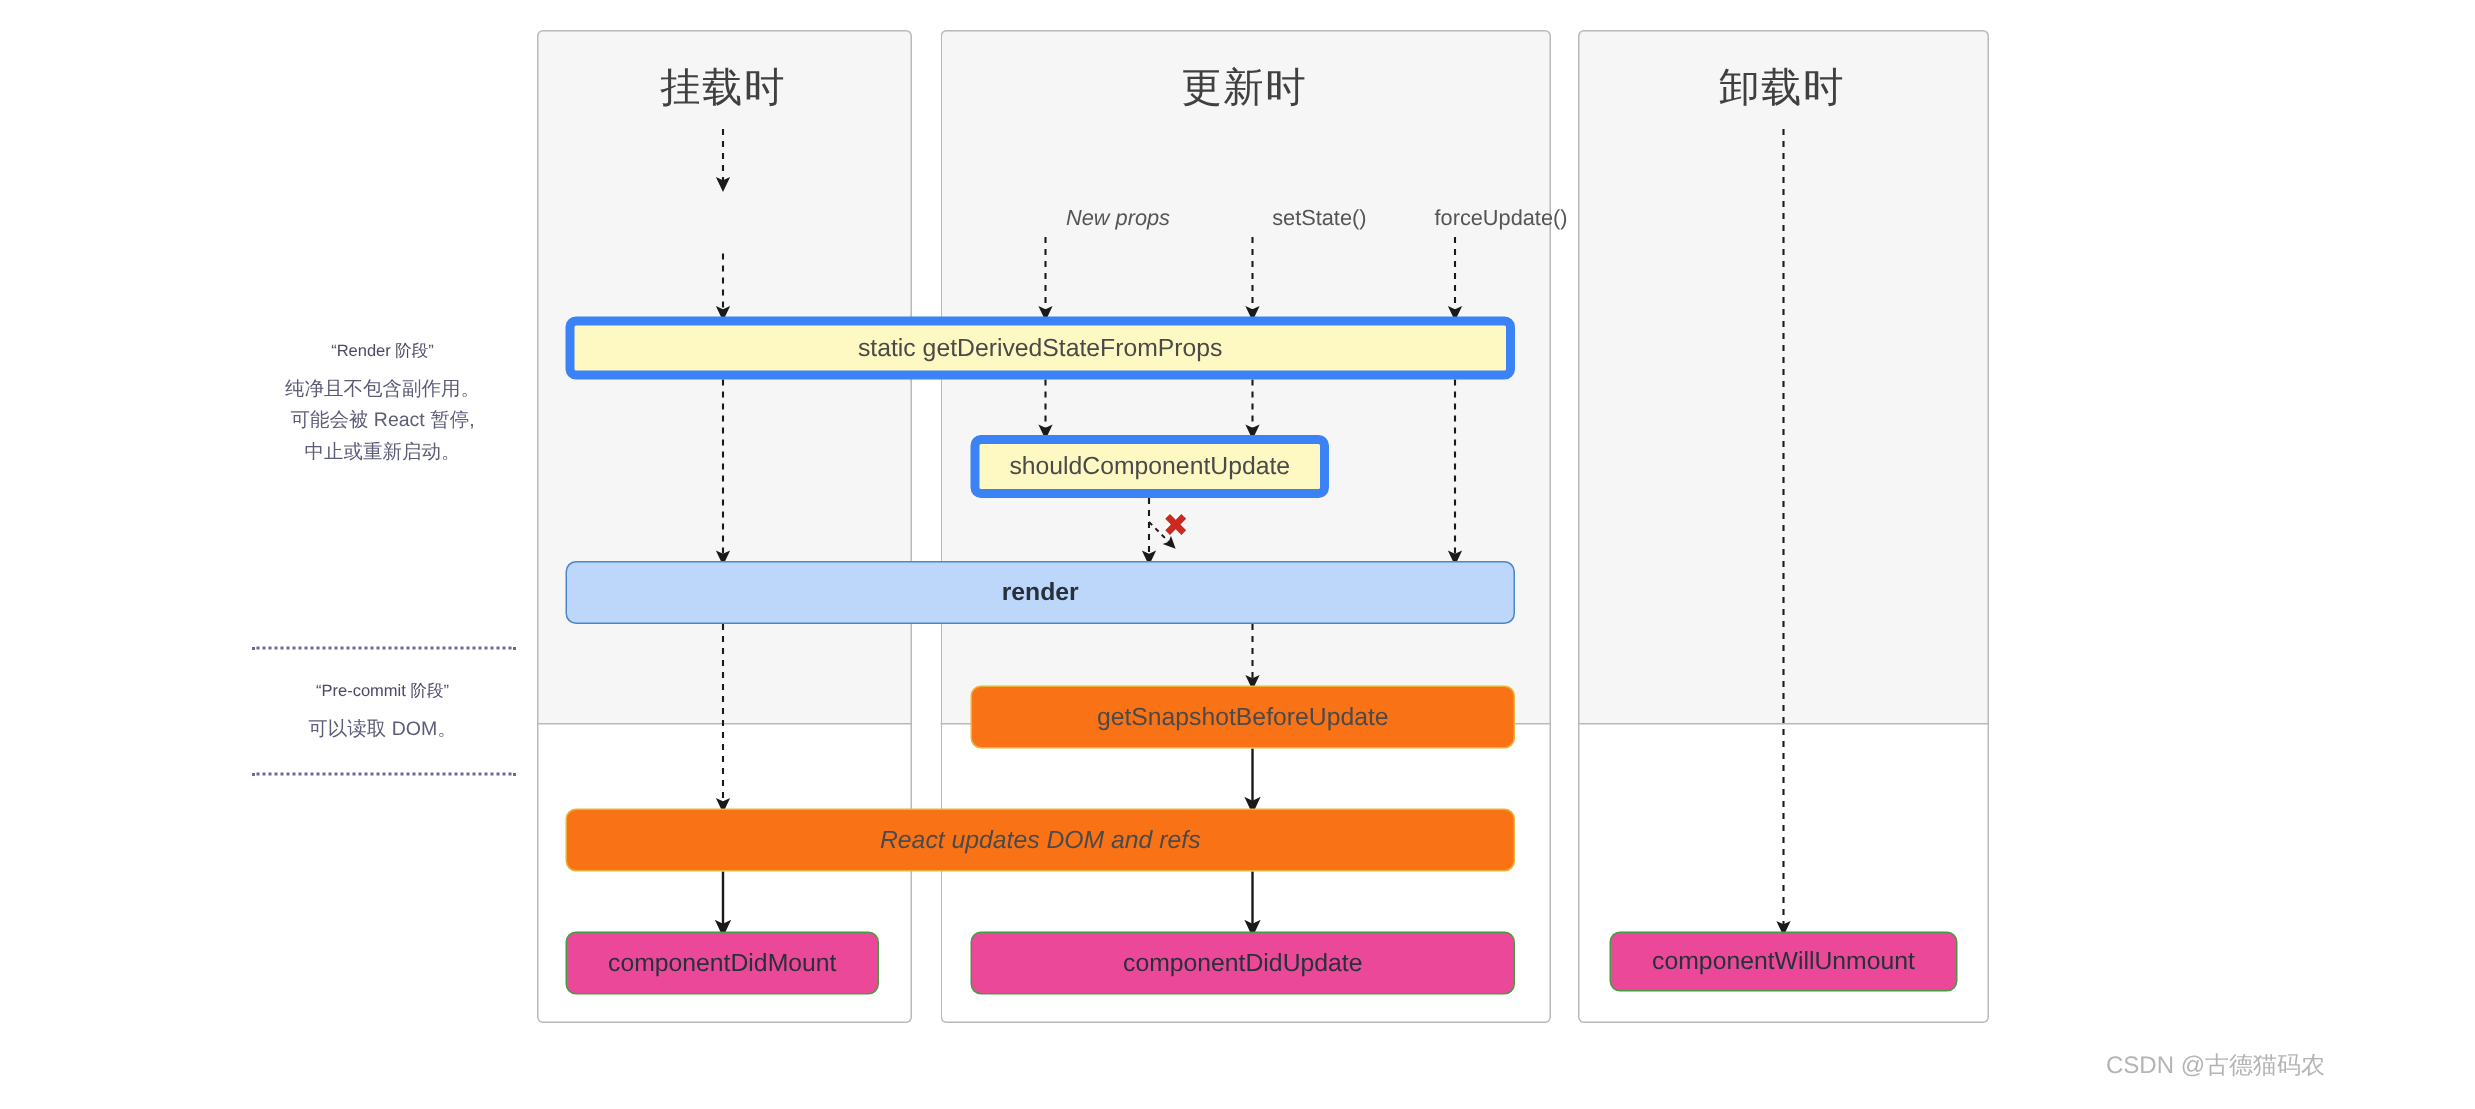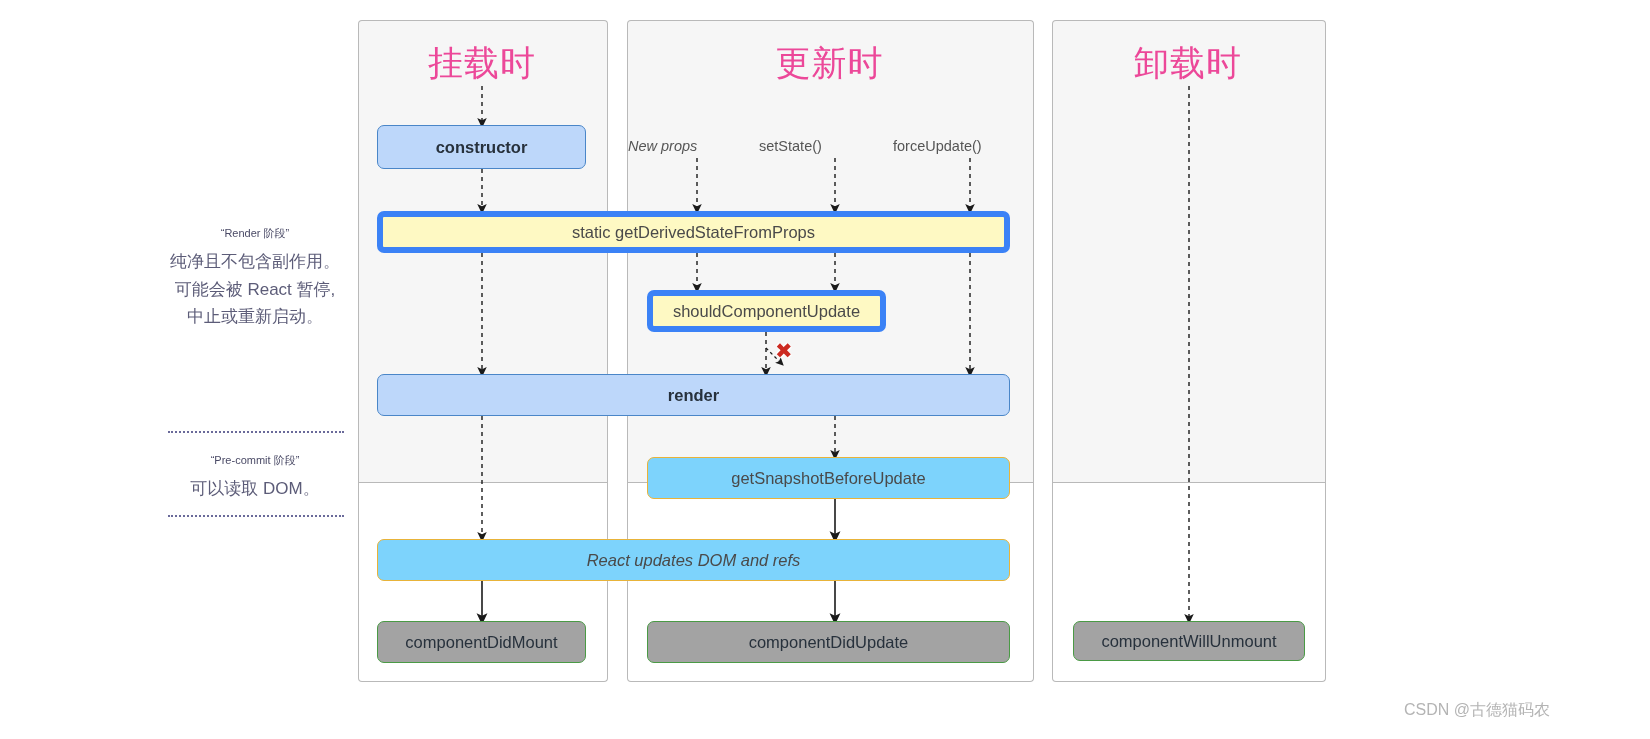--- a/index.html
+++ b/index.html
@@ -6,43 +6,43 @@
   body{width:1650px;height:739px;position:relative;overflow:hidden;
        font-family:"Liberation Sans","DejaVu Sans",sans-serif;color:#3c3c3c;}
   #stage{position:absolute;left:0;top:0;width:1650px;height:739px;}
 
   
   .col-panel{position:absolute;background:#f6f6f6;border:1px solid #b9b9b9;border-radius:4px;}
   .col-white{position:absolute;background:#ffffff;border-left:1px solid #b9b9b9;
              border-right:1px solid #b9b9b9;border-bottom:1px solid #b9b9b9;
              border-bottom-left-radius:4px;border-bottom-right-radius:4px;}
   .col-divider{position:absolute;height:1px;background:#b9b9b9;}
-  .col-title{position:absolute;text-align:center;font-size:35px;color:#ec4899;
+  .col-title{position:absolute;text-align:center;font-size:27px;color:#404040;
              letter-spacing:1px;white-space:nowrap;}
 
   
   .phase{position:absolute;text-align:center;width:190px;left:160px;}
   .phase .ptitle{font-size:11px;color:#4a4a66;white-space:nowrap;margin-bottom:7px;}
-  .phase .pbody{font-size:17px;color:#5c5c78;line-height:1.62;}
+  .phase .pbody{font-size:13px;color:#5c5c78;line-height:1.62;}
   .dotline{position:absolute;left:168px;width:176px;height:0;
            border-top:2px dotted #6a6a9a;}
 
   
   .node{position:absolute;box-sizing:border-box;border-radius:7px;
         display:flex;align-items:center;justify-content:center;
         font-size:16.5px;text-align:center;white-space:nowrap;}
   .blue{background:#fef9c3;border:6px solid #3b82f6;color:#4a4a4a;}
   .blue-strong{background:#bdd7fa;border:1px solid #4a86c8;color:#27313c;font-weight:bold;}
-  .yellow{background:#7dd3fc;border:1px solid #e8b339;color:#4a4a4a;}
-  .green{background:#a3a3a3;border:1px solid #4a9a45;color:#27313c;}
+  .yellow{background:#f97316;border:1px solid #e8b339;color:#4a4a4a;}
+  .green{background:#ec4899;border:1px solid #4a9a45;color:#27313c;}
   .ital{font-style:italic;}
 
   
   .trigger{position:absolute;font-size:14.5px;color:#555;white-space:nowrap;
-           text-align:left;}
+           text-align:right;}
 
   
   #arrows{position:absolute;left:0;top:0;width:1650px;height:739px;
           pointer-events:none;}
 
   
   .watermark{position:absolute;font-size:16px;color:#b4b4b4;white-space:nowrap;}
 </style>
 </head>
 <body>
@@ -121,21 +121,20 @@
 
     <line x1="835" y1="416" x2="835" y2="455" stroke="#1a1a1a" stroke-width="1.4" stroke-dasharray="4,4" marker-end="url(#ah)"></line>
 
     <line x1="835" y1="499" x2="835" y2="537" stroke="#1a1a1a" stroke-width="1.6" marker-end="url(#ah)"></line>
 
     <line x1="835" y1="581" x2="835" y2="619" stroke="#1a1a1a" stroke-width="1.6" marker-end="url(#ah)"></line>
 
     <line x1="1189" y1="86" x2="1189" y2="619" stroke="#1a1a1a" stroke-width="1.4" stroke-dasharray="4,4" marker-end="url(#ah)"></line>
   </svg>
 
-  <div class="node blue-strong" style="left:377px;top:125px;width:209px;height:44px;">constructor</div>
 
   <div class="node blue" style="left:377px;top:211px;width:633px;height:42px;">static getDerivedStateFromProps</div>
 
   <div class="node blue" style="left:647px;top:290px;width:239px;height:42px;">shouldComponentUpdate</div>
 
   <div class="node blue-strong" style="left:377px;top:374px;width:633px;height:42px;">render</div>
 
   <div class="node yellow" style="left:647px;top:457px;width:363px;height:42px;">getSnapshotBeforeUpdate</div>
 
   <div class="node yellow ital" style="left:377px;top:539px;width:633px;height:42px;">React updates DOM and refs</div>

